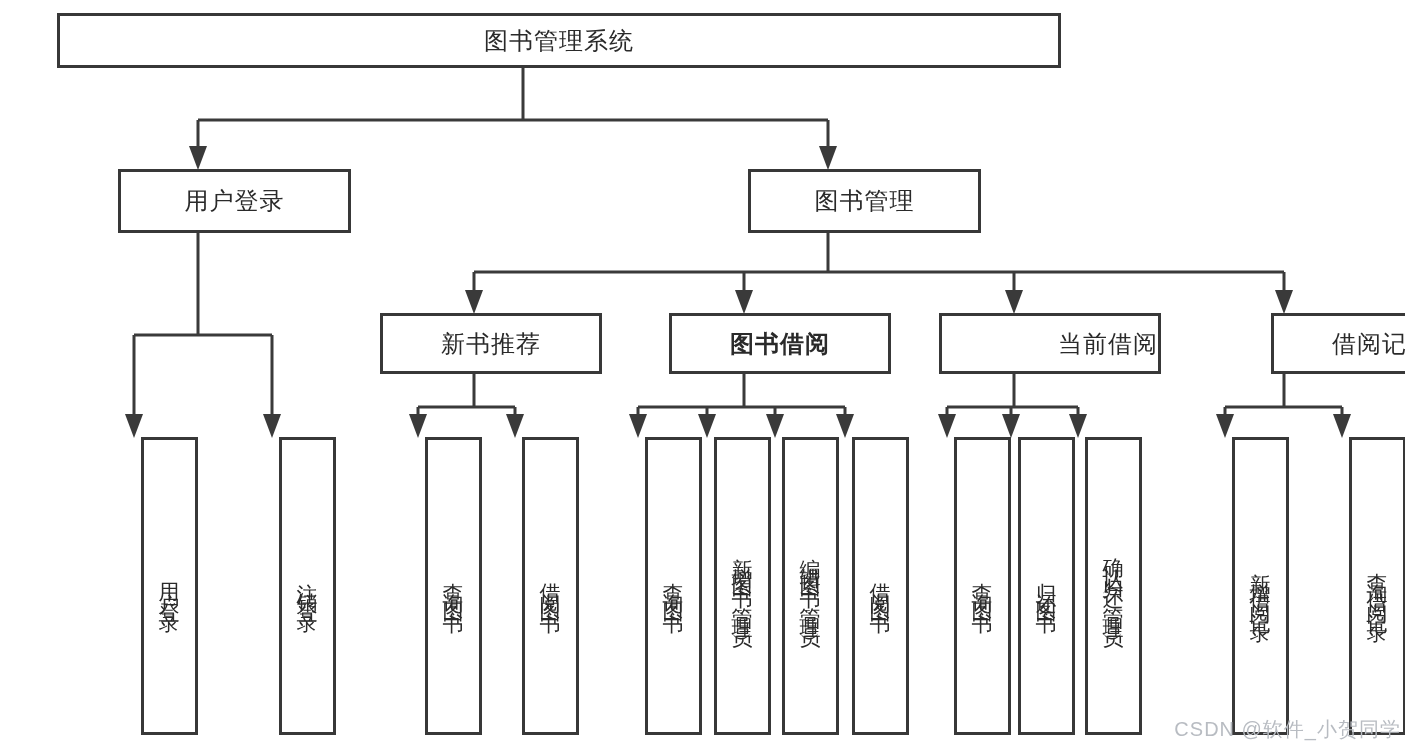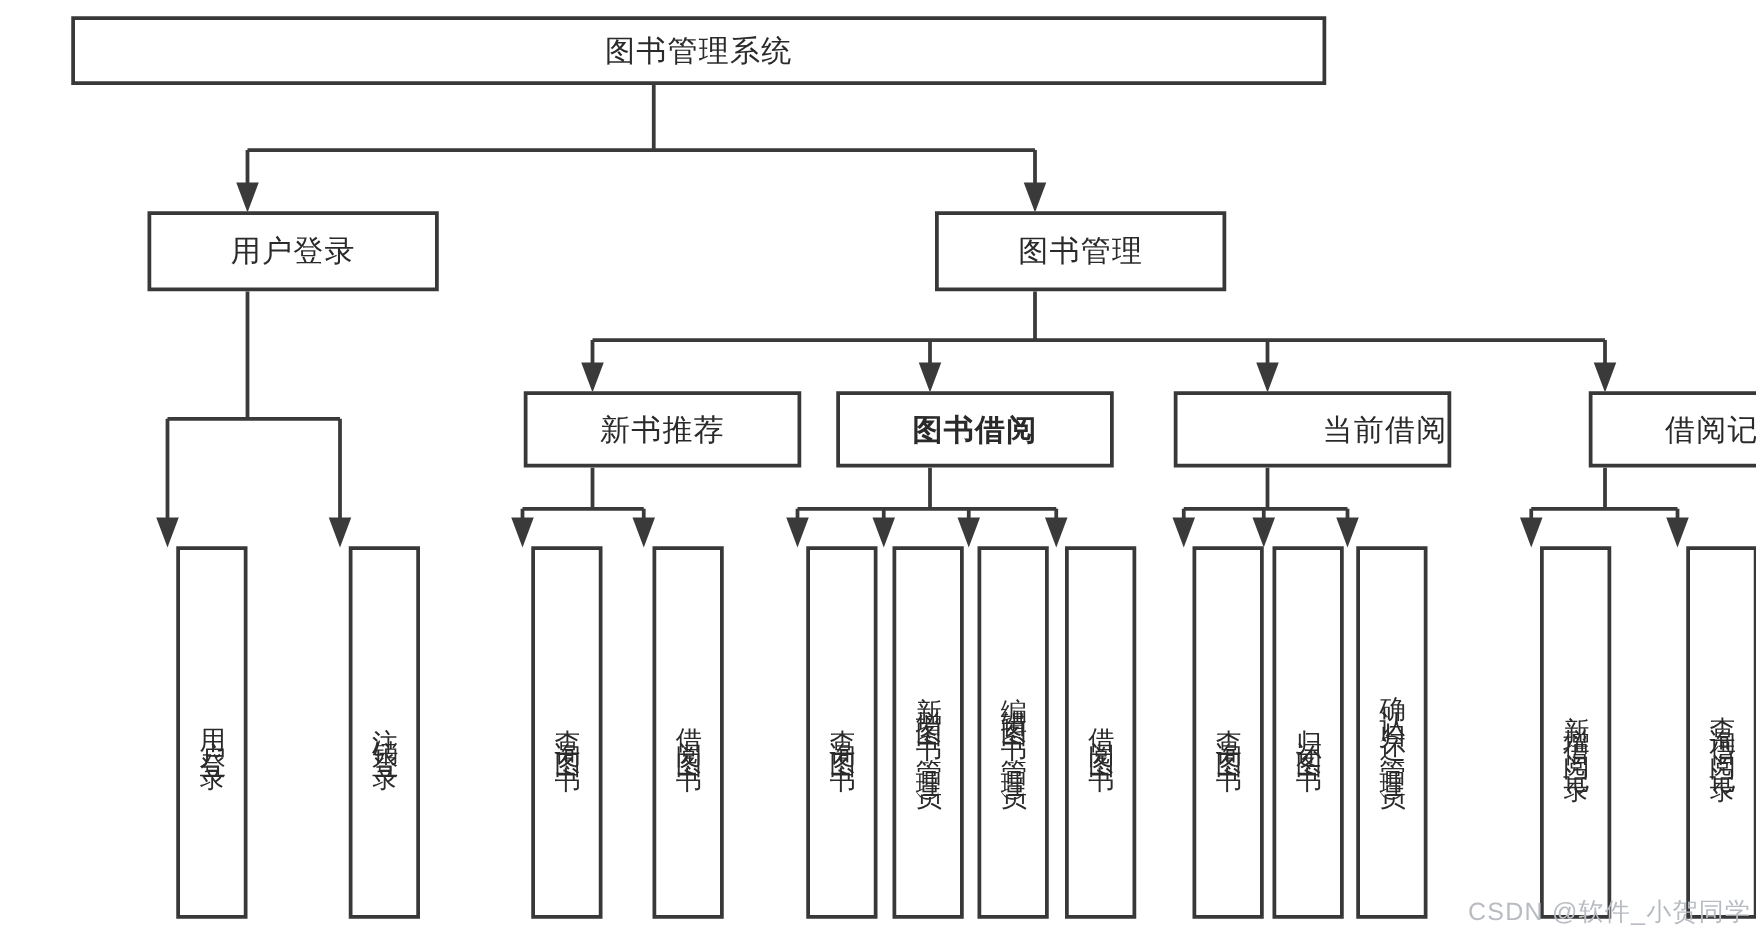--- a/index.html
+++ b/index.html
@@ -29,21 +29,21 @@
     font-size:20px; color:#b8bcc2; letter-spacing:1px;
     font-family:"Liberation Sans","DejaVu Sans",sans-serif;
     text-align:center;
   }
   
   #root-box   { left:21px;  top:13px;  width:1004px; height:55px; }
   .l2         { top:169px; width:233px; height:64px; }
   #n-user-login      { left:82px;  }
   #n-book-management { left:712px; }
   .l3         { top:313px; width:222px; height:61px; }
-  #n-new-book       { left:383px;  }
+  #n-new-book       { left:344px;  }
   #n-book-borrow    { left:633px;font-weight:bold;  }
   #n-current-borrow { left:903px;justify-content:flex-end;  }
   #n-borrow-record  { left:1235px; }
   .leaf       { top:437px; width:57px; height:298px; }
   #lf-user-login     { left:105px;  }
   #lf-logout         { left:243px;  }
   #lf-query-1        { left:389px;  }
   #lf-borrow-1       { left:486px;  }
   #lf-query-2        { left:609px;  }
   #lf-add-book       { left:678px;  }

